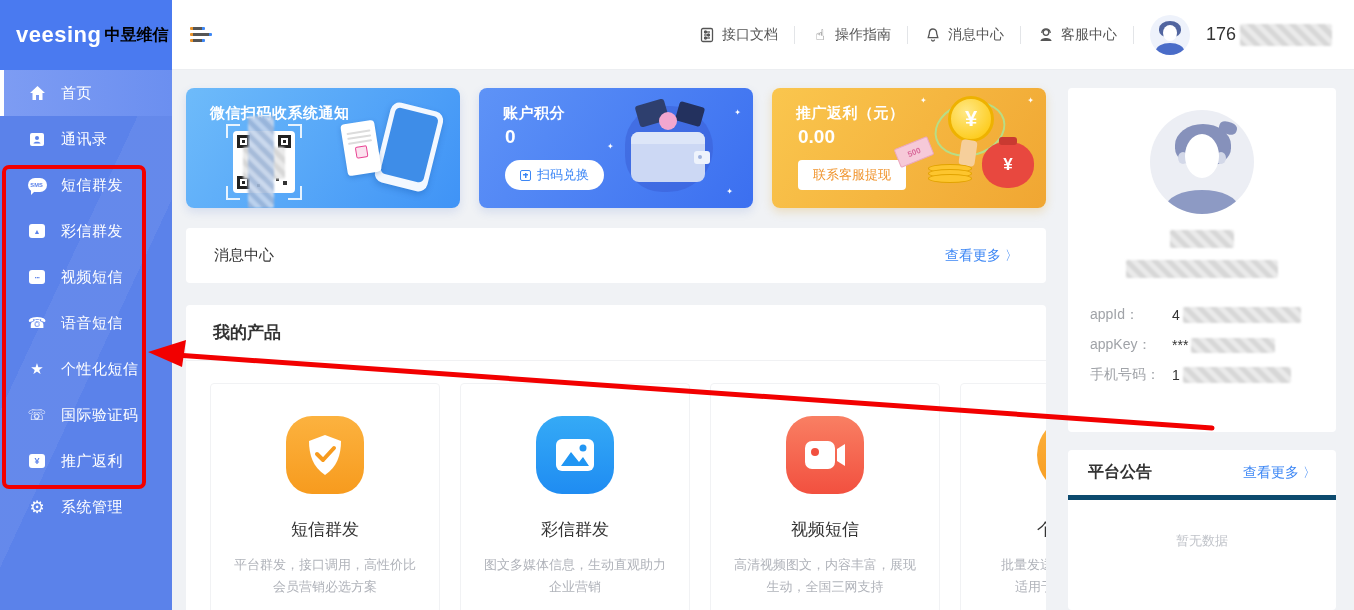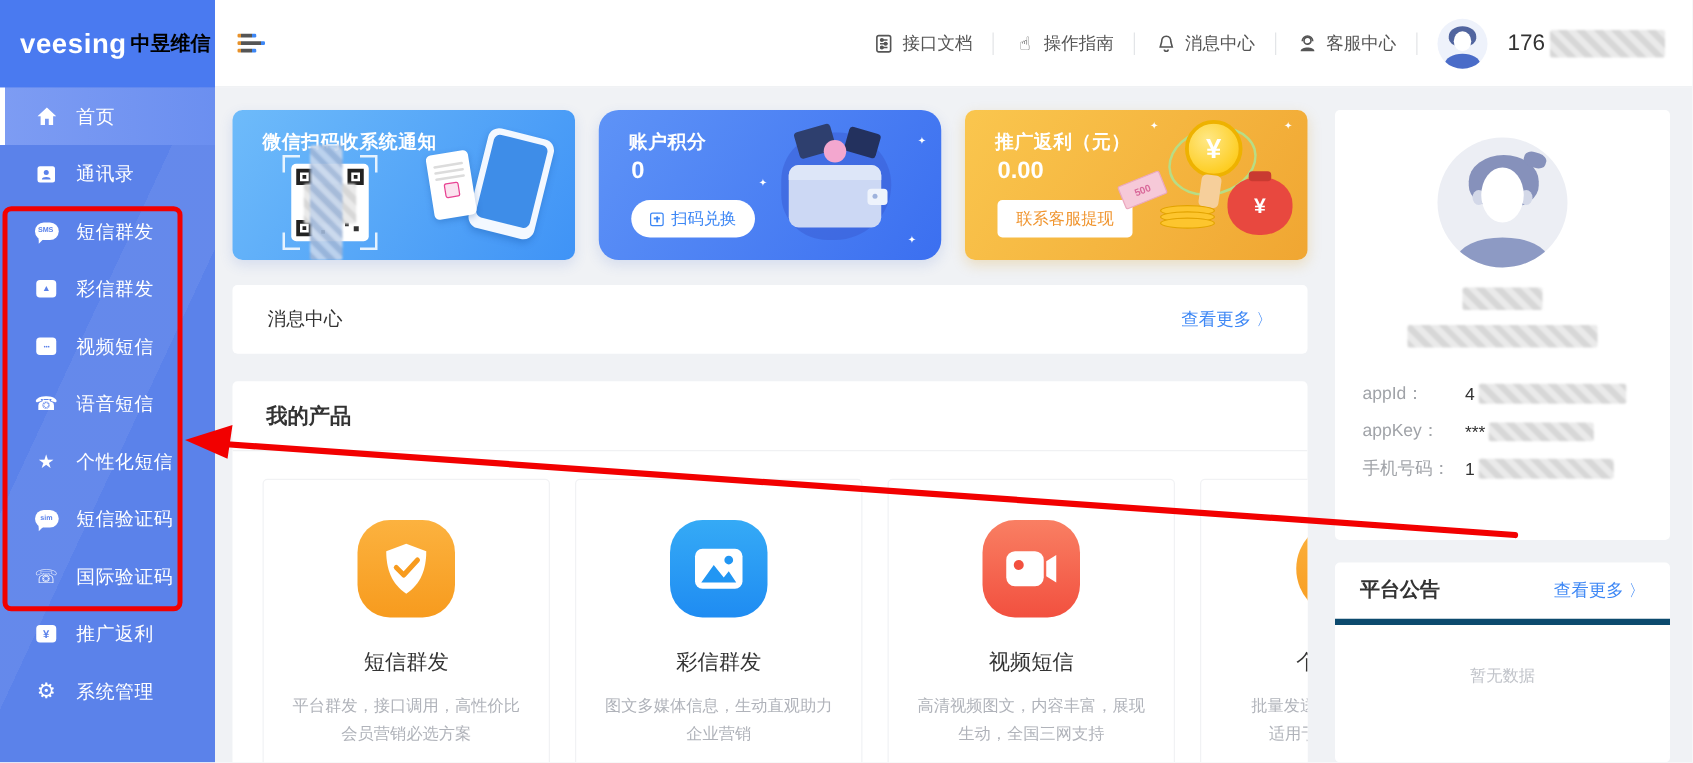--- a/index.html
+++ b/index.html
@@ -39,21 +39,21 @@
   .avatar40 .body{position:absolute;left:6px;bottom:-4px;width:28px;height:16px;background:#4a6cc8;border-radius:50% 50% 0 0;}
   .phone-num{font-size:18px;color:#333;display:flex;align-items:center;gap:4px;}
 
   
   .rd{display:inline-block;background:repeating-linear-gradient(45deg,#d7d7d7 0 5px,#eaeaea 5px 10px);border-radius:2px;filter:blur(1px);vertical-align:middle;}
 
   
   .banners{position:absolute;left:186px;top:88px;width:860px;height:120px;display:flex;gap:19px;z-index:3;}
   .ban{flex:none;width:274px;height:120px;border-radius:8px;position:relative;overflow:hidden;box-shadow:0 4px 10px rgba(60,100,200,.15);cursor:pointer;}
   .ban1{background:linear-gradient(125deg,#6ebbfa,#3f93f6);}
-  .ban2{background:linear-gradient(125deg,#5e93f7,#3b6ff0);border-radius:16px;}
+  .ban2{background:linear-gradient(125deg,#5e93f7,#3b6ff0);}
   .ban3{background:linear-gradient(125deg,#fac64e,#f0a632);box-shadow:0 4px 10px rgba(220,160,40,.25);}
   .ban-title{position:absolute;left:24px;top:16px;color:#fff;font-size:15px;font-weight:bold;letter-spacing:.5px;}
   .ban-val{position:absolute;left:26px;top:38px;color:#fff;font-size:19px;font-weight:bold;}
   .ban-btn{position:absolute;left:26px;top:72px;height:30px;background:#fff;border-radius:15px;border:none;display:flex;align-items:center;gap:6px;padding:0 15px;font-size:13px;cursor:pointer;}
   .ban2 .ban-btn{color:#3d87f5;}
   .ban3 .ban-btn{color:#f0952f;border-radius:4px;}
   .qr-mini{width:11px;height:11px;border:1.5px solid #3d87f5;border-radius:2px;position:relative;}
   .qr-mini::after{content:"";position:absolute;inset:2px;background:linear-gradient(#3d87f5 0 0) center/5px 1.5px no-repeat,linear-gradient(#3d87f5 0 0) center/1.5px 5px no-repeat;}
 
   
@@ -200,28 +200,20 @@
           </span>
         <span class="s-lb">视频短信</span>
       </div>
       <div class="s-item">
         <span class="s-ic">☎</span>
         <span class="s-lb">语音短信</span>
       </div>
       <div class="s-item">
         <span class="s-ic">★</span>
         <span class="s-lb">个性化短信</span>
-      </div>
-      <div class="s-item">
-        <span class="s-ic">
-            <span class="bub">
-              <em>sim</em>
-            </span>
-          </span>
-        <span class="s-lb">短信验证码</span>
       </div>
       <div class="s-item">
         <span class="s-ic">☏</span>
         <span class="s-lb">国际验证码</span>
       </div>
       <div class="s-item">
         <span class="s-ic">
             <span class="sq">¥</span>
           </span>
         <span class="s-lb">推广返利</span>

